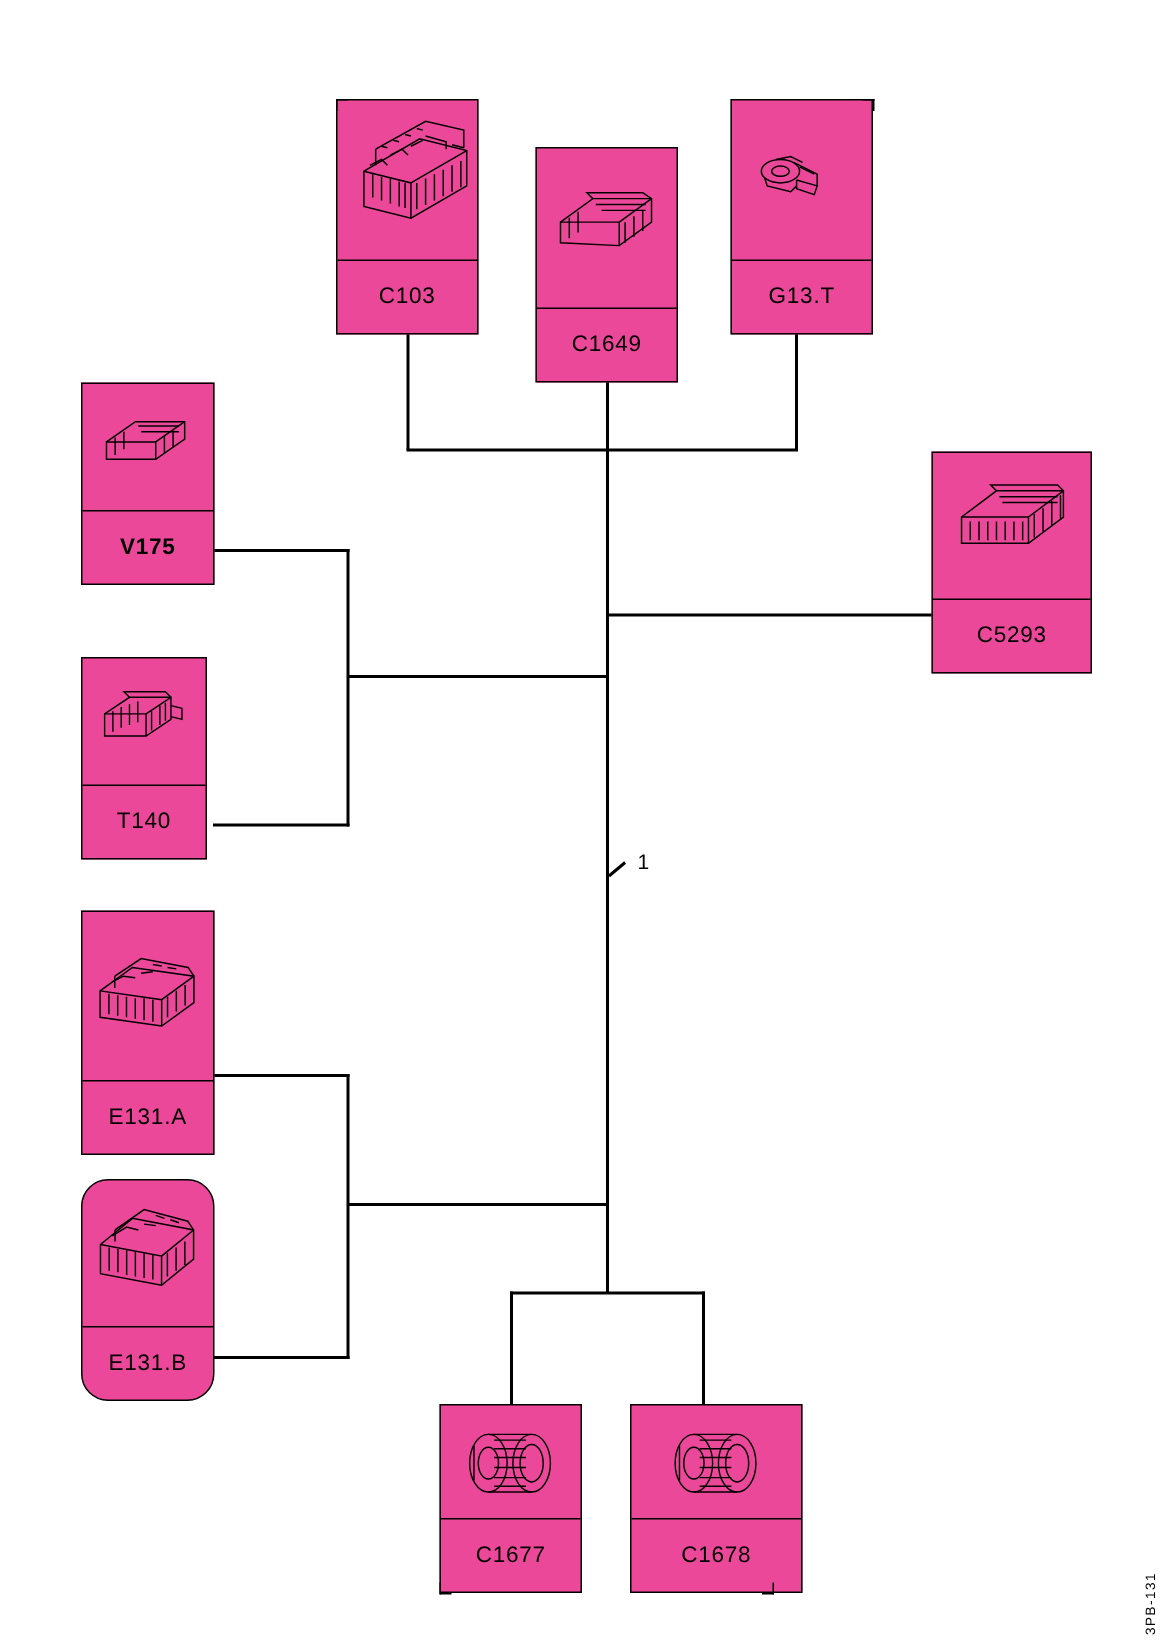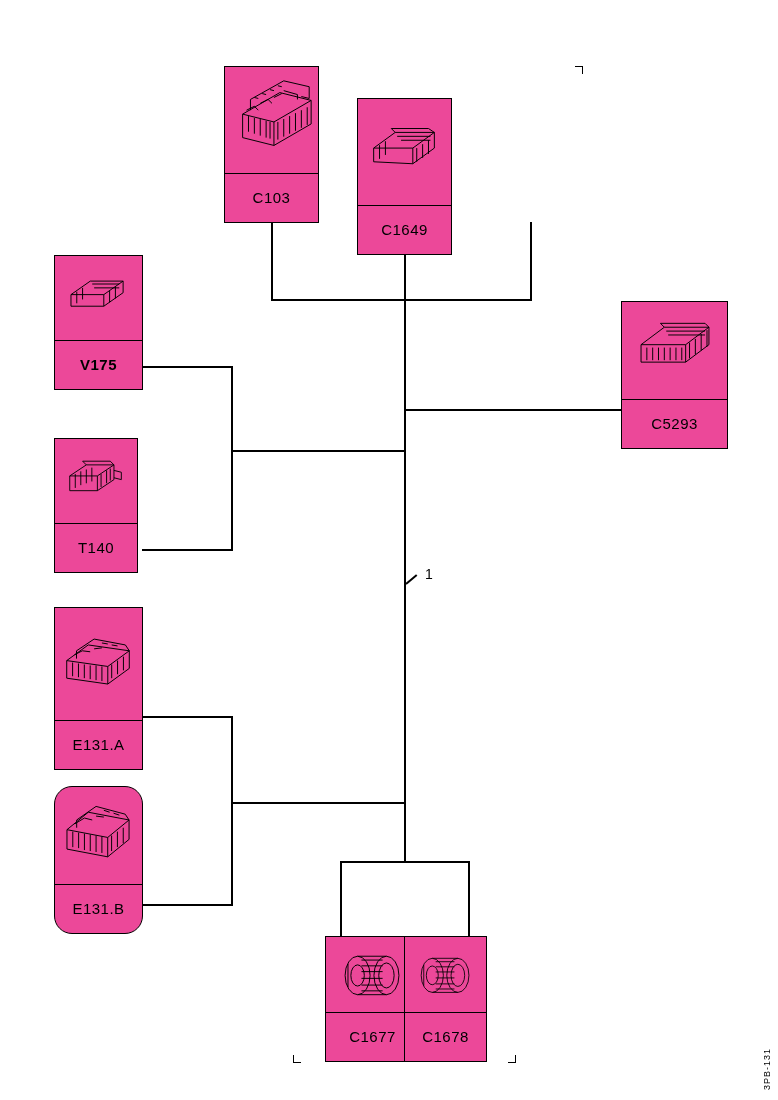--- a/index.html
+++ b/index.html
@@ -138,20 +138,36 @@
           <path d="M22 47 L22 61 M28 43 L28 57"></path>
           <path d="M40 38 L74 38 M44 42 L74 42"></path>
           <path d="M60 50 L60 64 M66 46 L66 60 M72 42 L72 56"></path>
           <path d="M38 34 L34 30 L72 30 L78 34"></path>
         </g>
       </svg>
     </div>
     <div class="label">C1649</div>
   </div>
 
+  <div class="node" style="left:487px; top:66px; width:95px; height:157px;">
+    <div class="img">
+      <svg class="art" viewBox="0 0 95 108">
+        <g fill="none" stroke="#000" stroke-width="1">
+          <ellipse cx="33" cy="48" rx="13" ry="8"></ellipse>
+          <ellipse cx="33" cy="48" rx="6" ry="3.5"></ellipse>
+          <path d="M42 42 L58 50 L58 58 L44 54"></path>
+          <path d="M44 54 L44 60 L56 64 L58 58"></path>
+          <path d="M22 52 L24 58 L40 62 L44 58"></path>
+          <path d="M46 45 L56 50"></path>
+          <path d="M30 40 L40 38 L48 42"></path>
+        </g>
+      </svg>
+    </div>
+    <div class="label">G13.T</div>
+  </div>
 
   <div class="node" style="left:54px; top:255px; width:89px; height:135px;font-weight:bold;">
     <div class="img">
       <svg class="art" viewBox="0 0 89 87">
         <g fill="none" stroke="#000" stroke-width="1">
           <path d="M16 52 L16 40 L36 26 L70 26 L70 38 L50 52 Z"></path>
           <path d="M16 40 L50 40 L50 52"></path>
           <path d="M50 40 L70 26"></path>
           <path d="M22 37 L22 49 M28 33 L28 45"></path>
           <path d="M38 29 L66 29 M40 33 L66 33"></path>
@@ -227,38 +243,38 @@
           <path d="M20 47 L20 60 M26 47 L26 60 M32 47 L32 60 M38 47 L38 60 M44 47 L44 60 M50 47 L50 60 M56 47 L56 60"></path>
           <path d="M64 42 L64 58 M70 38 L70 54 M76 33 L76 50 M82 29 L82 46"></path>
           <path d="M40 30 L80 30 M42 34 L80 34"></path>
           <path d="M38 26 L34 22 L80 22 L84 26"></path>
         </g>
       </svg>
     </div>
     <div class="label">C5293</div>
   </div>
 
-  <div class="node" style="left:293px; top:936px; width:95px; height:126px;margin-left:32px;">
+  <div class="node" style="left:293px; top:936px; width:95px; height:126px;">
     <div class="img">
       <svg class="art" viewBox="0 0 95 78">
         <g fill="none" stroke="#000" stroke-width="1">
           <ellipse cx="32" cy="40" rx="13" ry="20"></ellipse>
           <path d="M32 20 L62 20 M32 60 L62 60"></path>
           <ellipse cx="62" cy="40" rx="13" ry="20"></ellipse>
           <ellipse cx="62" cy="40" rx="8" ry="13"></ellipse>
           <path d="M36 24 L58 24 M36 30 L58 30 M36 36 L58 36 M36 43 L58 43 M36 50 L58 50 M36 56 L58 56"></path>
           <ellipse cx="32" cy="40" rx="7" ry="11"></ellipse>
           <path d="M22 28 L22 52"></path>
         </g>
       </svg>
     </div>
     <div class="label">C1677</div>
   </div>
 
-  <div class="node" style="left:404px; top:936px; width:83px; height:126px;">
+  <div class="node" style="left:420px; top:936px; width:115px; height:126px;">
     <div class="img">
       <svg class="art" viewBox="0 0 95 78">
         <g fill="none" stroke="#000" stroke-width="1">
           <ellipse cx="32" cy="40" rx="13" ry="20"></ellipse>
           <path d="M32 20 L62 20 M32 60 L62 60"></path>
           <ellipse cx="62" cy="40" rx="13" ry="20"></ellipse>
           <ellipse cx="62" cy="40" rx="8" ry="13"></ellipse>
           <path d="M36 24 L58 24 M36 30 L58 30 M36 36 L58 36 M36 43 L58 43 M36 50 L58 50 M36 56 L58 56"></path>
           <ellipse cx="32" cy="40" rx="7" ry="11"></ellipse>
           <path d="M22 28 L22 52"></path>

